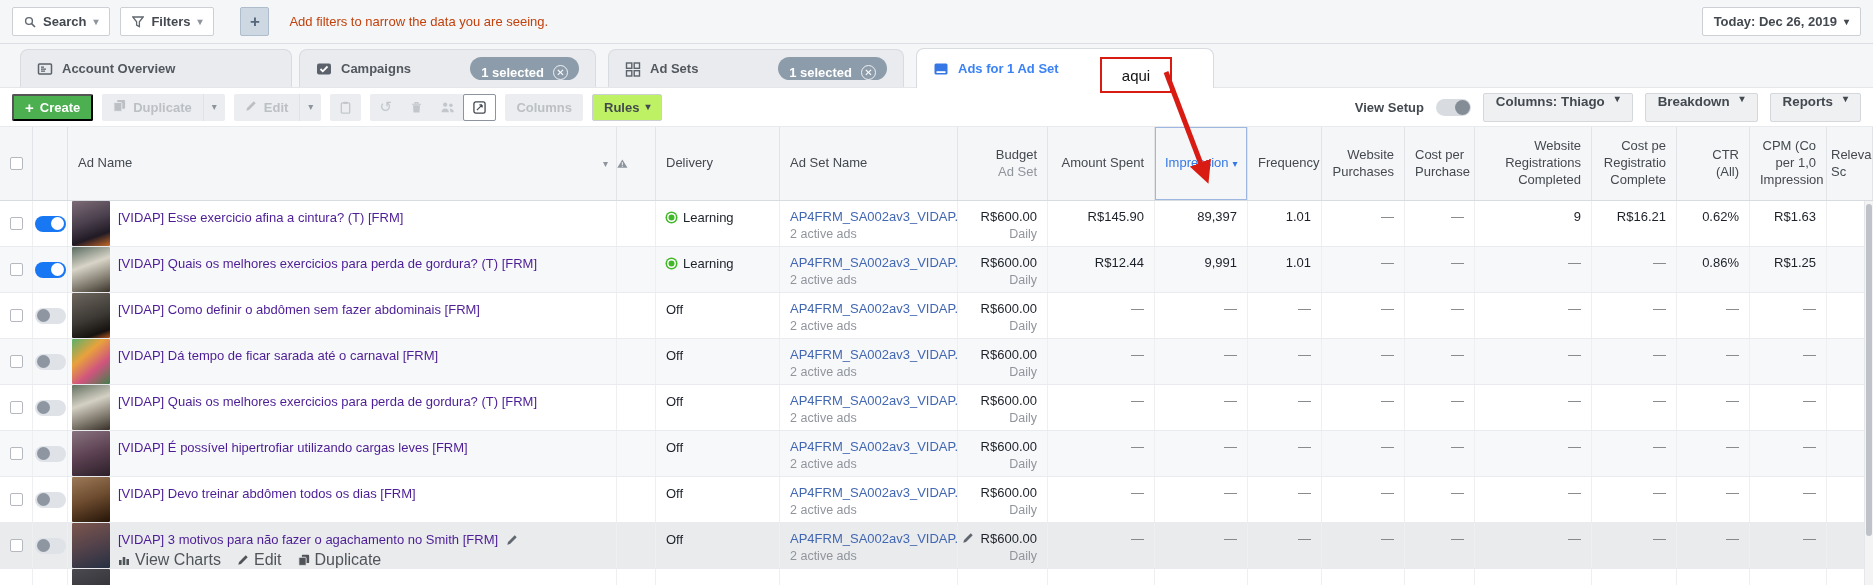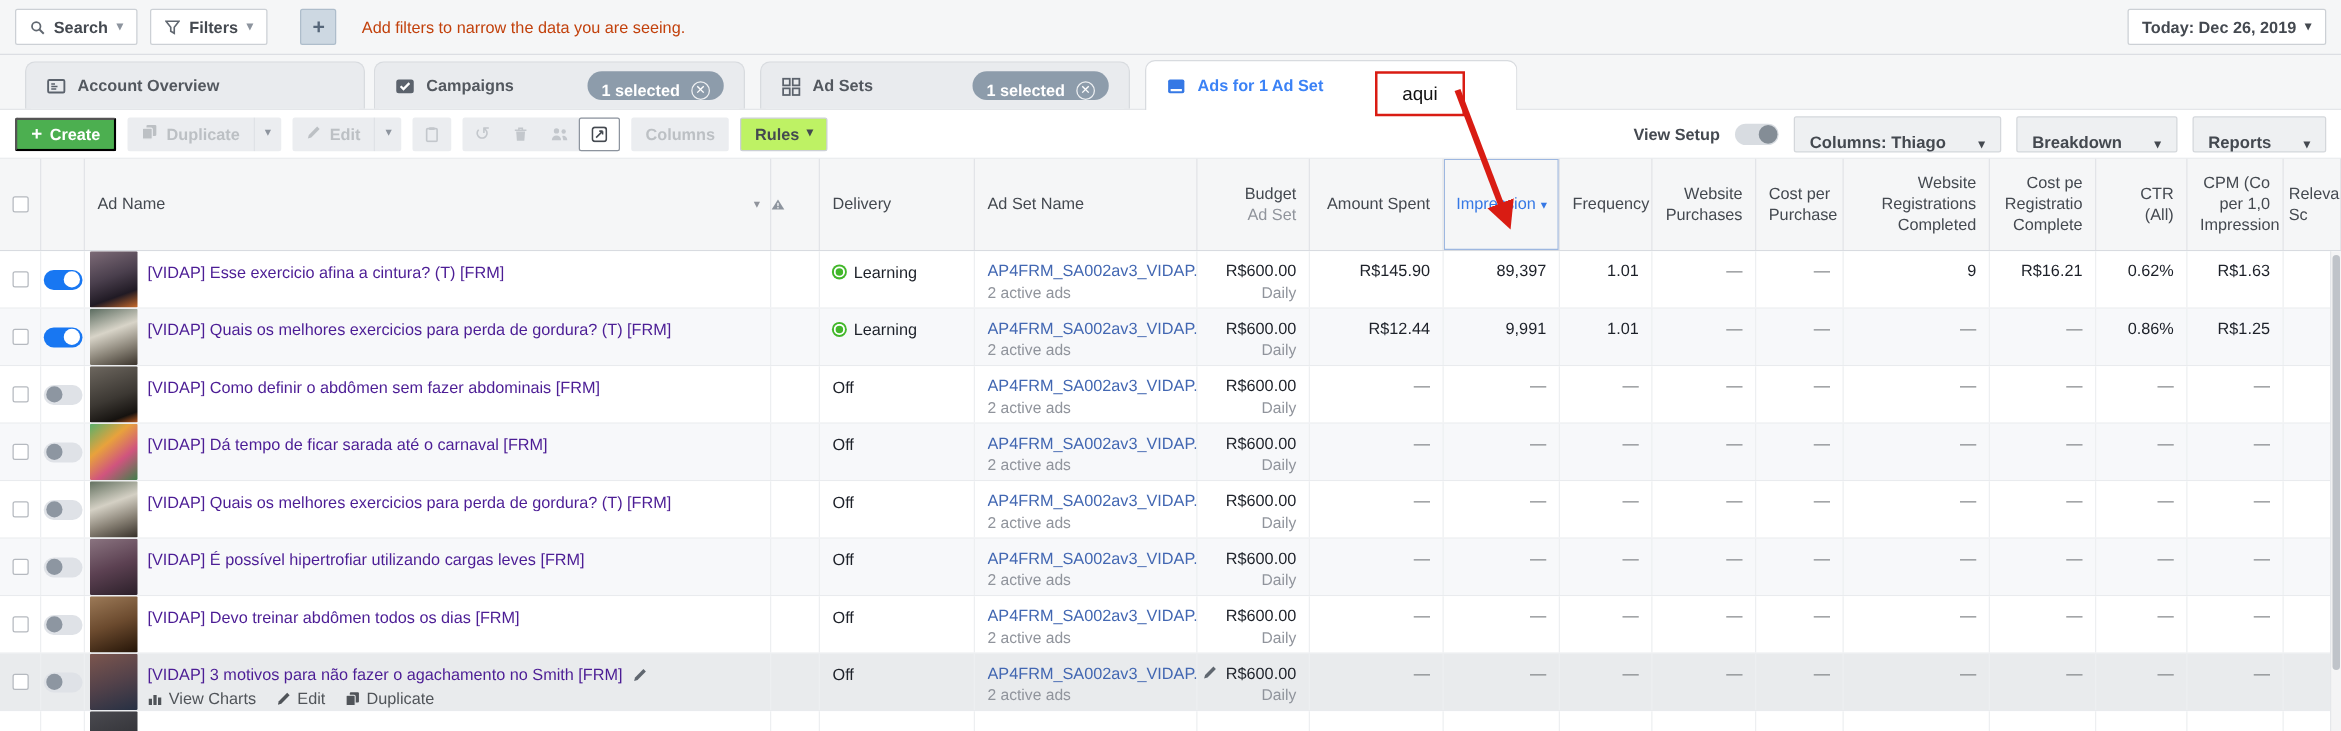--- a/index.html
+++ b/index.html
@@ -35,21 +35,21 @@
 .grp .caretpart{border-left:1px solid #dfe2e6;padding:0 8px;color:#bcc0c4}
 .iconbtn{width:31px;height:27px;display:flex;align-items:center;justify-content:center;color:#c3c7cc;background:#ebedf0;border-radius:2px;font-size:15px}
 .icongrp{display:inline-flex;background:#ebedf0;border-radius:2px;align-items:center}
 .icongrp .iconbtn{background:transparent}
 .icongrp .split-active{border:1px solid #8d949e;background:#fff;color:#444950;border-radius:2px;width:33px}
 .rules{background:#bef264;border:1px solid #ccd0d5;color:#444950}
 .tright{margin-left:auto;display:flex;align-items:center;gap:12px}
 .vslabel{font-weight:bold;color:#444950}
 .vstoggle{width:35px;height:17px;background:#d8dce1;border-radius:9px;position:relative;cursor:pointer}
 .vstoggle .knob{position:absolute;right:1px;top:1px;width:15px;height:15px;background:#848d96;border-radius:50%}
-.gbtn{background:#eef0f2;border:1px solid #d4d7db;color:#444950;font-weight:bold;height:29px;border-radius:2px;display:flex;align-items:flex-end;gap:26px;padding:0 12px;cursor:pointer}
+.gbtn{background:#eef0f2;border:1px solid #d4d7db;color:#444950;font-weight:bold;height:29px;border-radius:2px;display:flex;align-items:flex-start;gap:10px;padding:0 12px;cursor:pointer}
 
 .thead{display:flex;height:75px;background:#f5f6f7;border-bottom:1px solid #d8dbe0;border-top:1px solid #e8eaed}
 .hcell{display:flex;align-items:center;padding:0 10px;border-right:1px solid #e2e4e8;color:#444950;line-height:1.3;overflow:hidden;position:relative;cursor:pointer}
 .hlines{width:100%}
 .a-right .hlines{text-align:right}
 .a-center .hlines{text-align:center}
 .hline{white-space:nowrap}
 .hline.sub{color:#90949c}
 .sorted{box-shadow:inset 0 0 0 1px #9db7e0}
 .sorted .hline{color:#3578e5}
@@ -80,21 +80,21 @@
 .th-4{background:linear-gradient(140deg,#58b06c,#e8a23c 35%,#d0547e 65%,#3f7f4a)}
 .th-5{background:linear-gradient(160deg,#62705f,#d4d0c4 40%,#867f73 70%,#352f28)}
 .th-6{background:linear-gradient(160deg,#8a7480,#5c4152 50%,#2b1f29)}
 .th-7{background:linear-gradient(160deg,#9c7a58,#6b4a2e 50%,#241407)}
 .th-8{background:linear-gradient(160deg,#7c564e,#54424a 50%,#263043)}
 .th-9{background:linear-gradient(160deg,#4a4a50,#222226)}
 .namewrap{padding-top:9px;min-width:0}
 .nameline{display:flex;align-items:center;gap:8px}
 .adname-text{color:#4c1d95;white-space:nowrap;overflow:hidden;cursor:pointer}
 .pencil{color:#606770;display:inline-flex;cursor:pointer}
-.actions{display:flex;gap:16px;margin-top:4px;color:#505459;font-size:13px}
+.actions{display:flex;gap:16px;margin-top:4px;color:#505459;font-size:16px}
 .action{display:inline-flex;align-items:center;gap:5px;cursor:pointer}
 .ldot{width:9px;height:9px;border-radius:50%;background:#42b72a;box-shadow:inset 0 0 0 1.5px #fff,0 0 0 1.5px #42b72a;margin:4px 7px 0 1px;flex:none}
 .dtext{color:#1d2129;padding-top:1px}
 .adsetlink{color:#4267b2;text-decoration:none;white-space:nowrap;overflow:hidden;display:block;cursor:pointer}
 .subtext{color:#90949c;margin-top:3px;font-size:12.5px;white-space:nowrap}
 .num{justify-content:flex-end;text-align:right}
 .numlines{text-align:right}
 .numval{color:#1d2129;white-space:nowrap}
 .numval.dash{color:#7a7d81}
 .bp{margin-right:7px;margin-top:1px}

